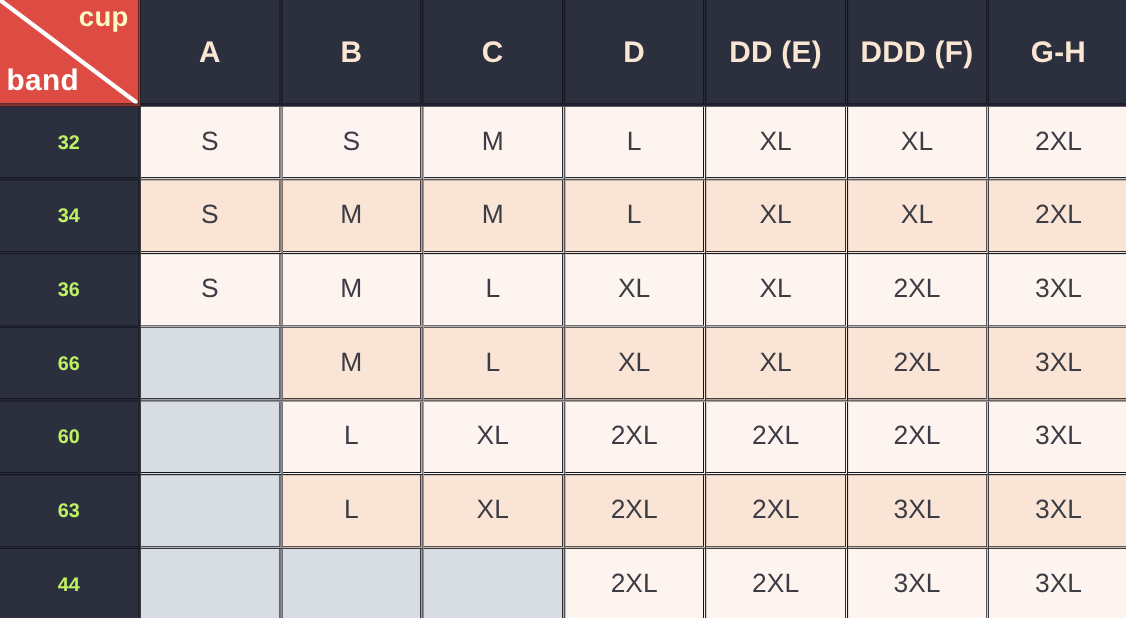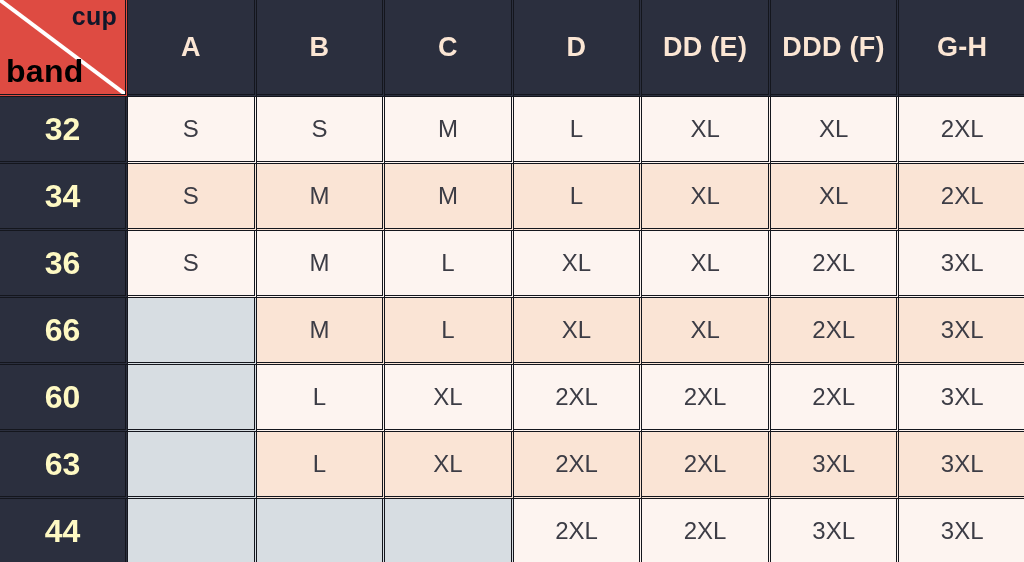--- a/index.html
+++ b/index.html
@@ -76,38 +76,38 @@
     left: 0; top: 0;
     width: 100%; height: 100%;
     pointer-events: none;
   }
   .corner-cup {
     position: absolute;
     right: 8px;
     top: 3px;
     font-size: 25px;
     font-weight: bold;
-    color: #0f172a;
+    color: #fef9c3;
     line-height: 1.1;
   }
   .corner-band {
     position: absolute;
     left: 6px;
     bottom: 5px;
-    font-size: 32px;
-    font-weight: bold;
-    color: #000000;
+    font-size: 27px;
+    font-weight: bold;
+    color: #ffffff;
     line-height: 1.1;
   }
 
   
   td.band {
     background: #2b2f3e;
-    color: #fef9c3;
-    font-size: 32px;
+    color: #bef264;
+    font-size: 18px;
     font-weight: bold;
   }
 
   
   td.cell {
     font-size: 24px;
     color: #3c3c45;
   }
   tr.odd td.cell   { background: #fdf4f0; }
   tr.even td.cell  { background: #fae4d5; }

